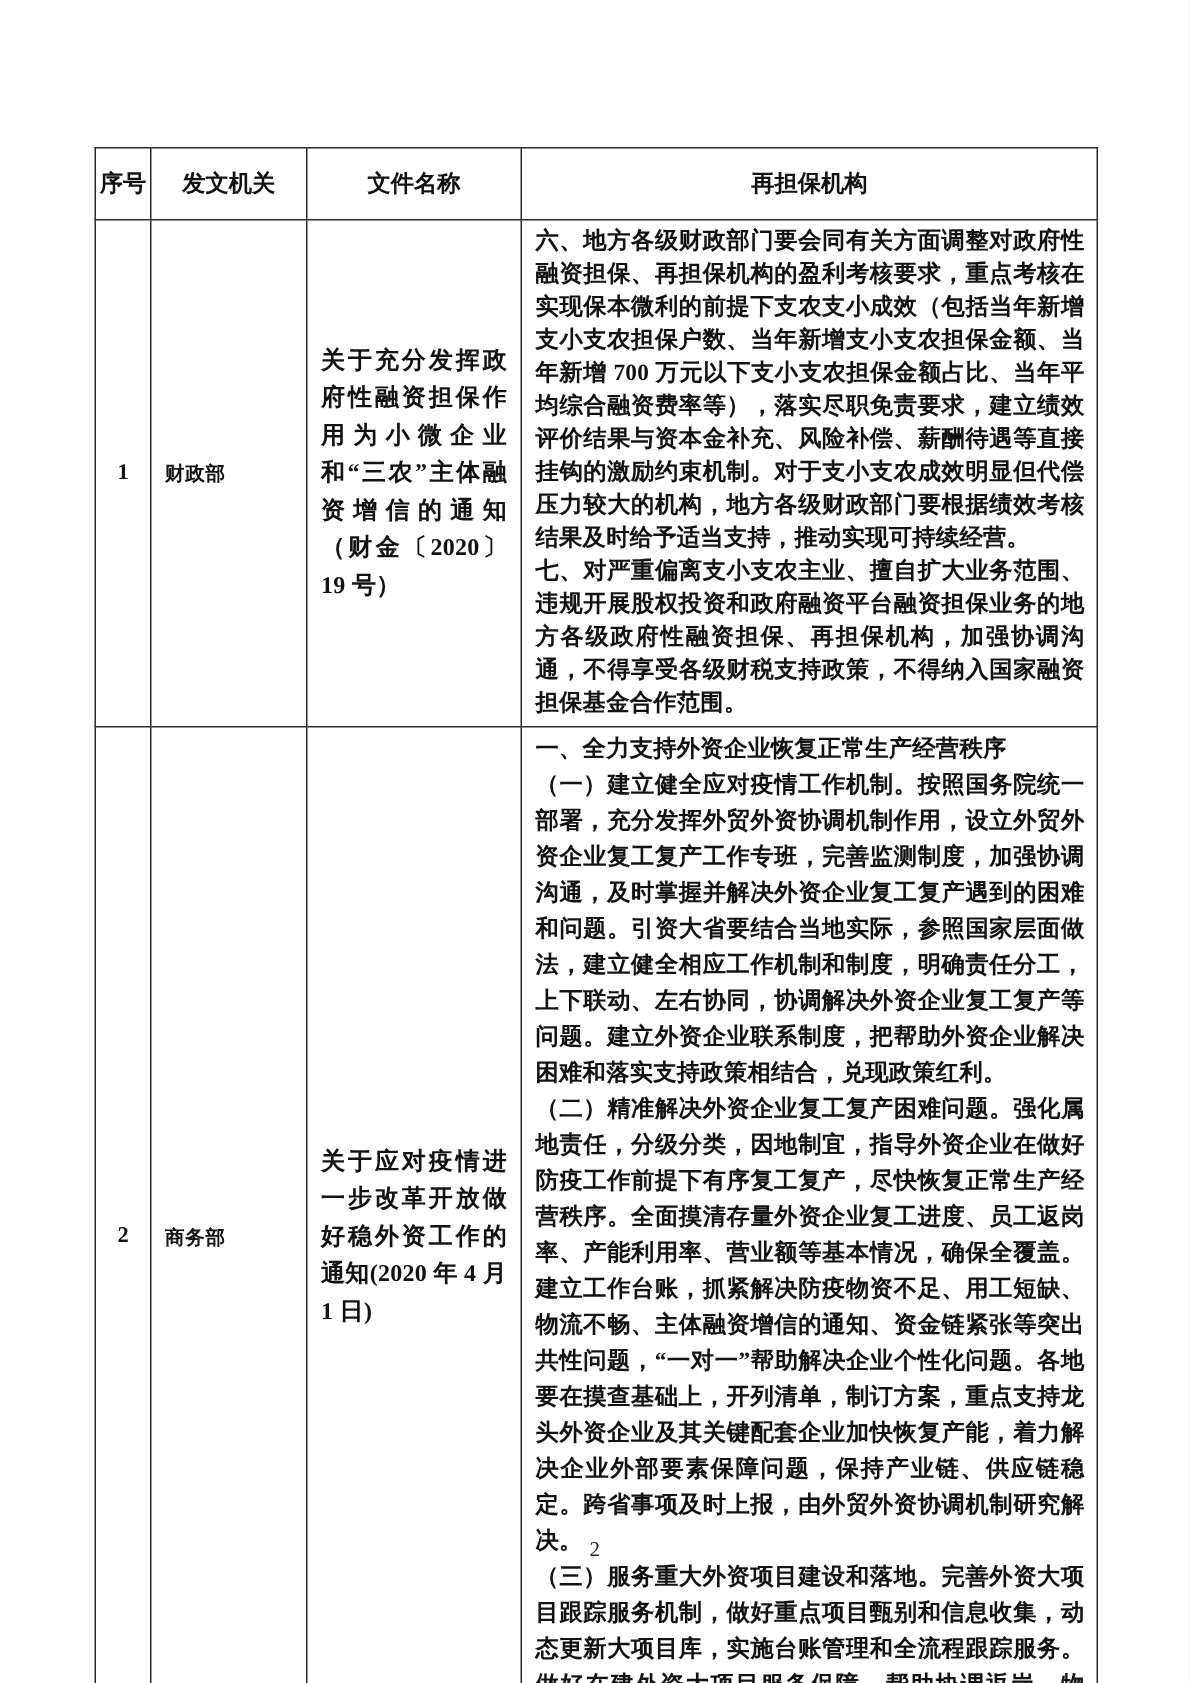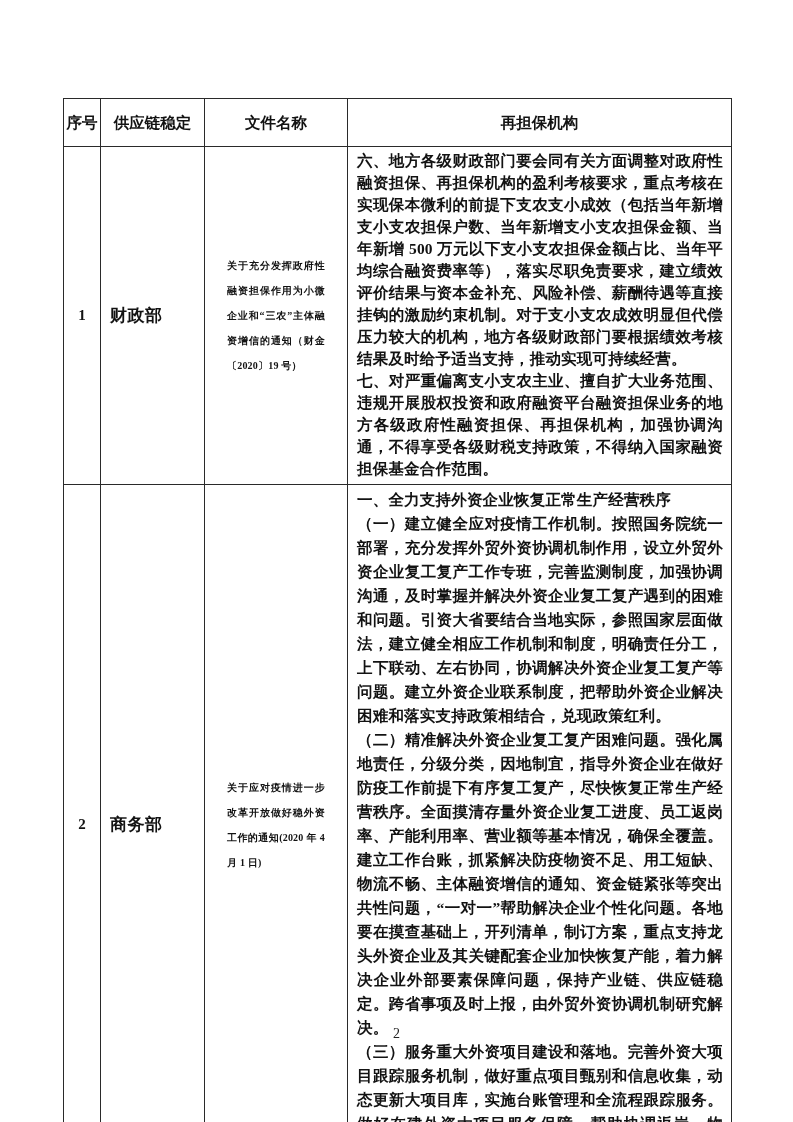--- a/index.html
+++ b/index.html
@@ -39,29 +39,29 @@
   tr.data-row-1 { height: 290px; }
   tr.data-row-2 { height: 581px; }
   td.seq-cell {
     text-align: center;
     vertical-align: middle;
     font-size: 15px;
     padding: 0;
   }
   td.agency-cell {
     vertical-align: middle;
-    font-size: 17px;
+    font-size: 13px;
     padding: 0 4px 0 9px;
     letter-spacing: 0.5px;
   }
   td.title-cell {
     vertical-align: middle;
-    font-size: 10px;
+    font-size: 16px;
     line-height: 25px;
-    padding: 6px 22px;
+    padding: 6px 9px;
     text-align: justify;
     letter-spacing: 0.2px;
   }
   td.content-cell {
     vertical-align: top;
     font-size: 15.5px;
     padding: 3px 8px 4px 9px;
     text-align: justify;
     letter-spacing: 0.2px;
   }
@@ -86,32 +86,32 @@
   <table class="doc-table">
     <colgroup>
       <col style="width:37px">
       <col style="width:104px">
       <col style="width:143px">
       <col style="width:384px">
     </colgroup>
     <thead>
       <tr class="header-row">
         <th>序号</th>
-        <th>供应链稳定</th>
+        <th>发文机关</th>
         <th>文件名称</th>
         <th>再担保机构</th>
       </tr>
     </thead>
     <tbody>
       <tr class="data-row-1">
         <td class="seq-cell">1</td>
         <td class="agency-cell">财政部</td>
         <td class="title-cell">关于充分发挥政府性融资担保作用为小微企业和“三农”主体融资增信的通知（财金〔2020〕19 号）</td>
         <td class="content-cell">
-          <p>六、地方各级财政部门要会同有关方面调整对政府性融资担保、再担保机构的盈利考核要求，重点考核在实现保本微利的前提下支农支小成效（包括当年新增支小支农担保户数、当年新增支小支农担保金额、当年新增 500 万元以下支小支农担保金额占比、当年平均综合融资费率等），落实尽职免责要求，建立绩效评价结果与资本金补充、风险补偿、薪酬待遇等直接挂钩的激励约束机制。对于支小支农成效明显但代偿压力较大的机构，地方各级财政部门要根据绩效考核结果及时给予适当支持，推动实现可持续经营。</p>
+          <p>六、地方各级财政部门要会同有关方面调整对政府性融资担保、再担保机构的盈利考核要求，重点考核在实现保本微利的前提下支农支小成效（包括当年新增支小支农担保户数、当年新增支小支农担保金额、当年新增 700 万元以下支小支农担保金额占比、当年平均综合融资费率等），落实尽职免责要求，建立绩效评价结果与资本金补充、风险补偿、薪酬待遇等直接挂钩的激励约束机制。对于支小支农成效明显但代偿压力较大的机构，地方各级财政部门要根据绩效考核结果及时给予适当支持，推动实现可持续经营。</p>
           <p>七、对严重偏离支小支农主业、擅自扩大业务范围、违规开展股权投资和政府融资平台融资担保业务的地方各级政府性融资担保、再担保机构，加强协调沟通，不得享受各级财税支持政策，不得纳入国家融资担保基金合作范围。</p>
         </td>
       </tr>
       <tr class="data-row-2">
         <td class="seq-cell">2</td>
         <td class="agency-cell">商务部</td>
         <td class="title-cell">关于应对疫情进一步改革开放做好稳外资工作的通知(2020 年 4 月 1 日)</td>
         <td class="content-cell">
           <p>一、全力支持外资企业恢复正常生产经营秩序</p>
           <p>（一）建立健全应对疫情工作机制。按照国务院统一部署，充分发挥外贸外资协调机制作用，设立外贸外资企业复工复产工作专班，完善监测制度，加强协调沟通，及时掌握并解决外资企业复工复产遇到的困难和问题。引资大省要结合当地实际，参照国家层面做法，建立健全相应工作机制和制度，明确责任分工，上下联动、左右协同，协调解决外资企业复工复产等问题。建立外资企业联系制度，把帮助外资企业解决困难和落实支持政策相结合，兑现政策红利。</p>

